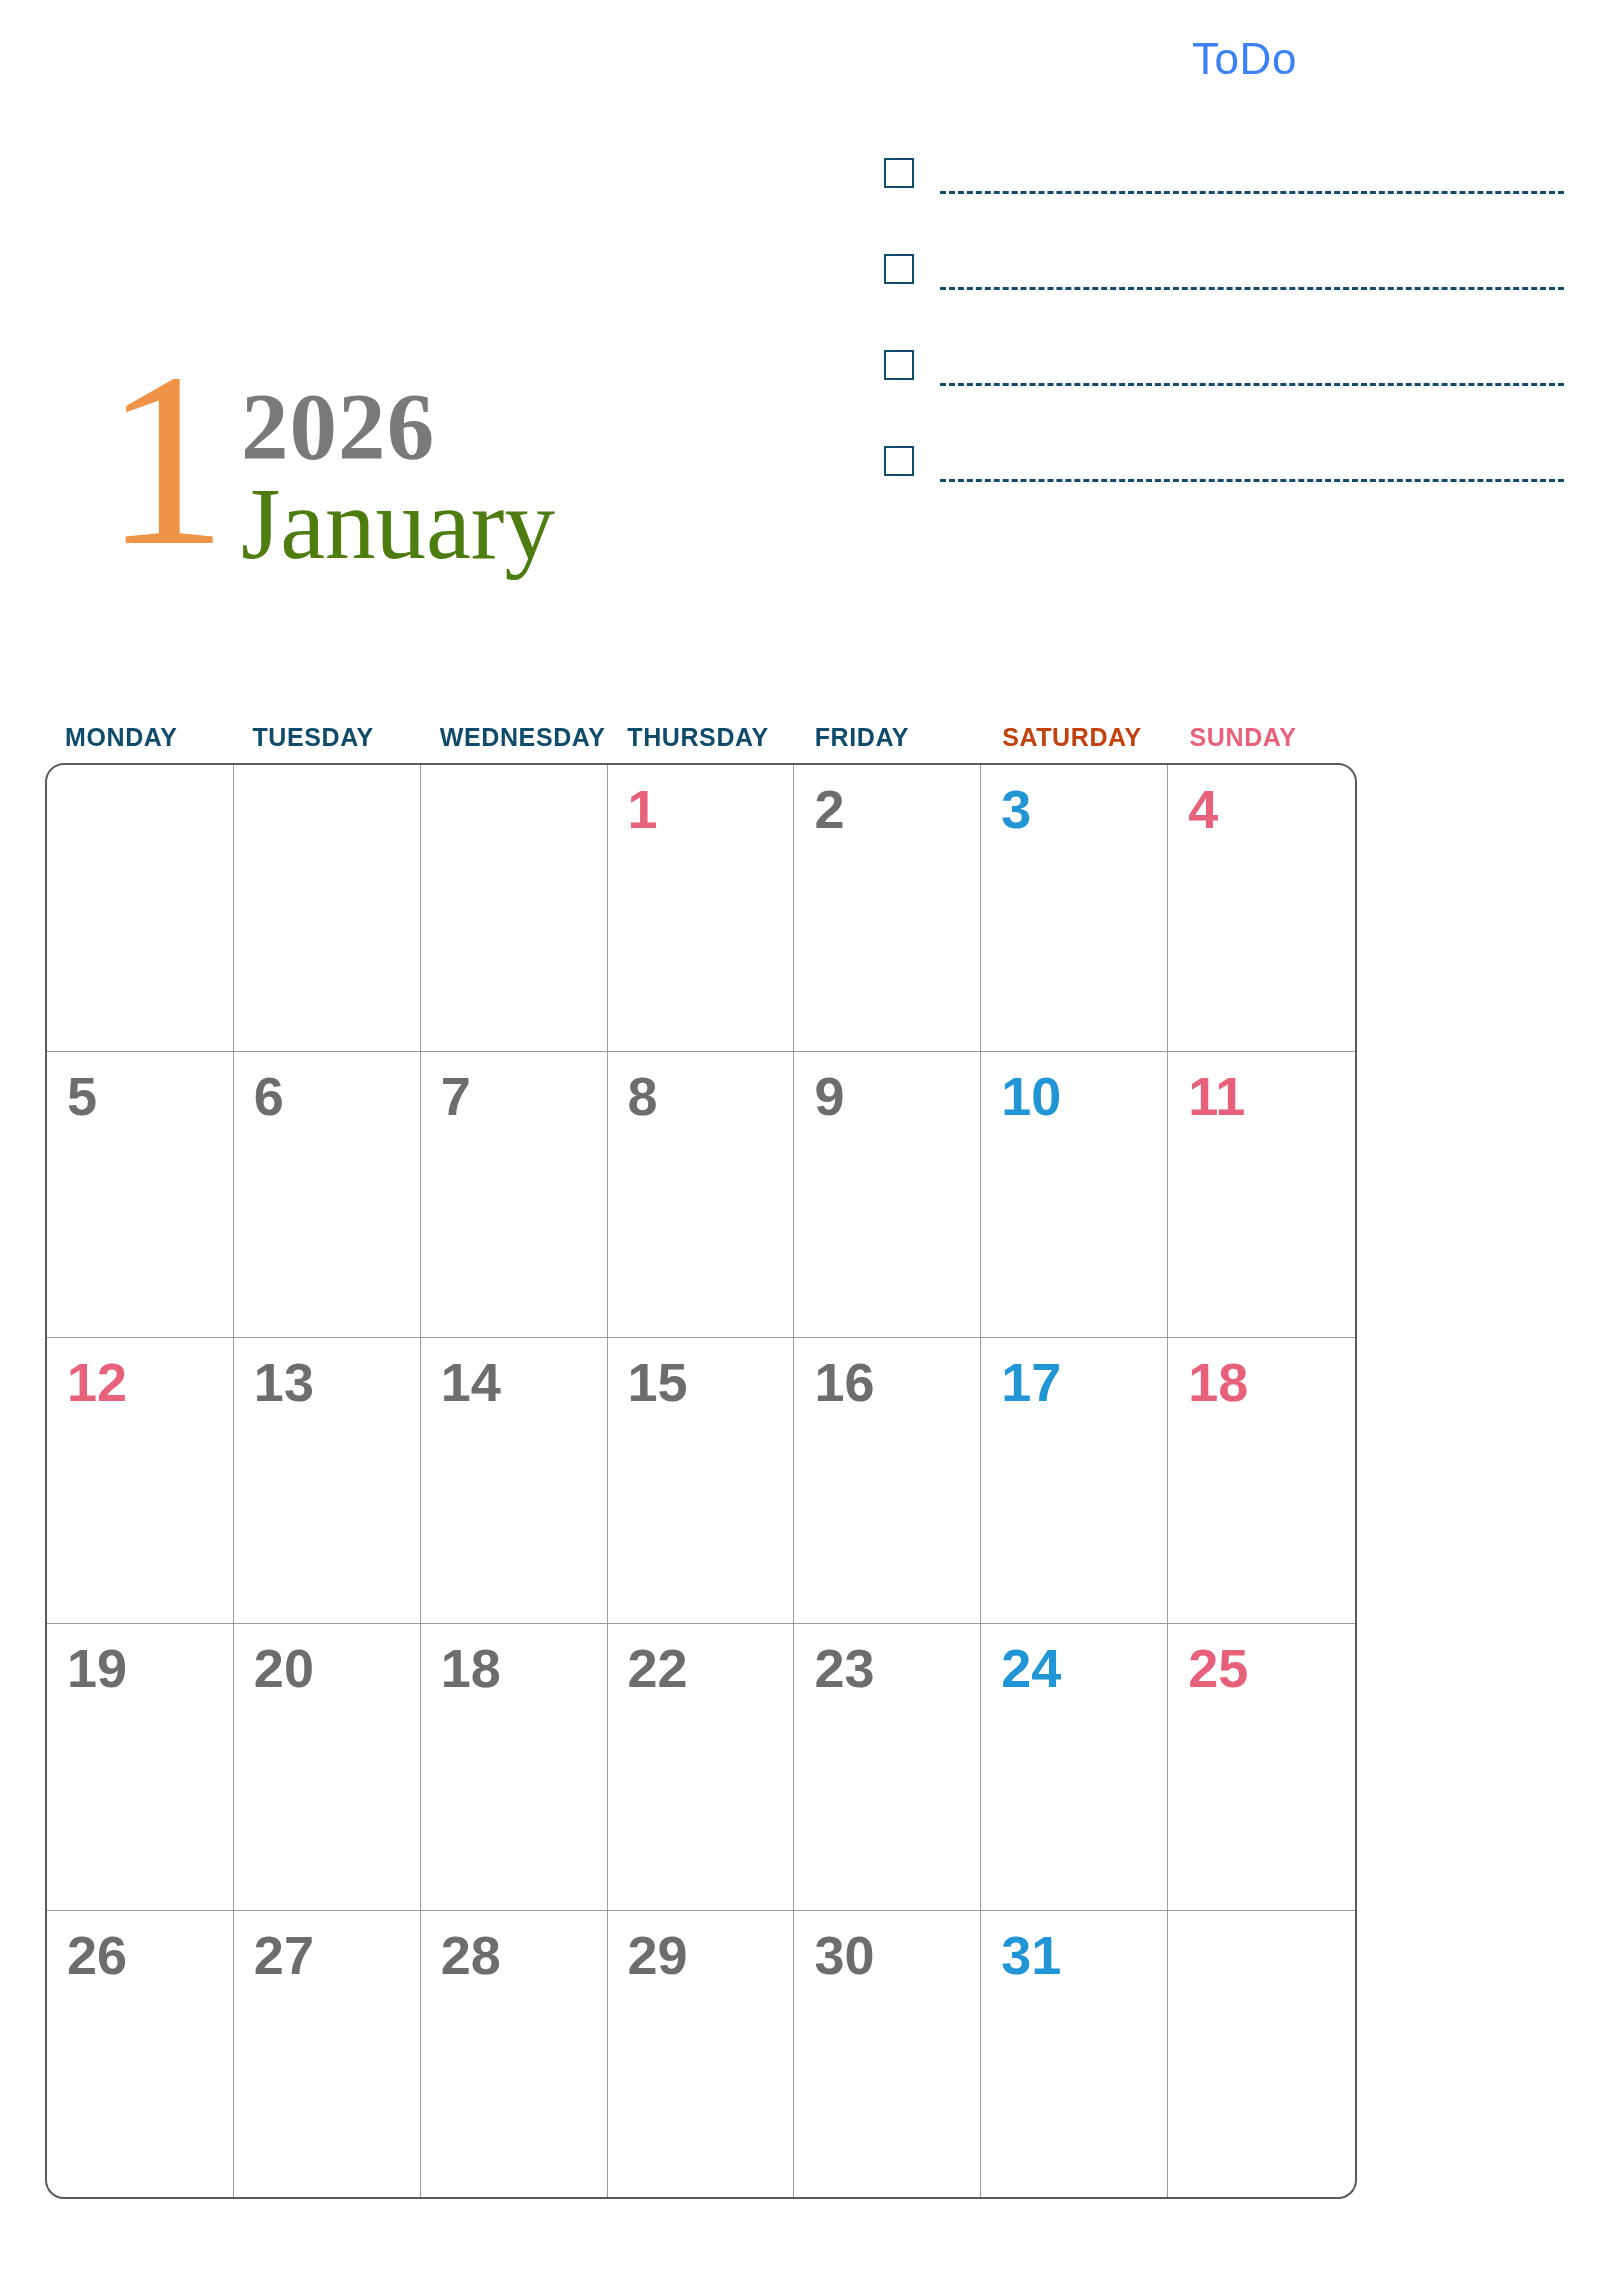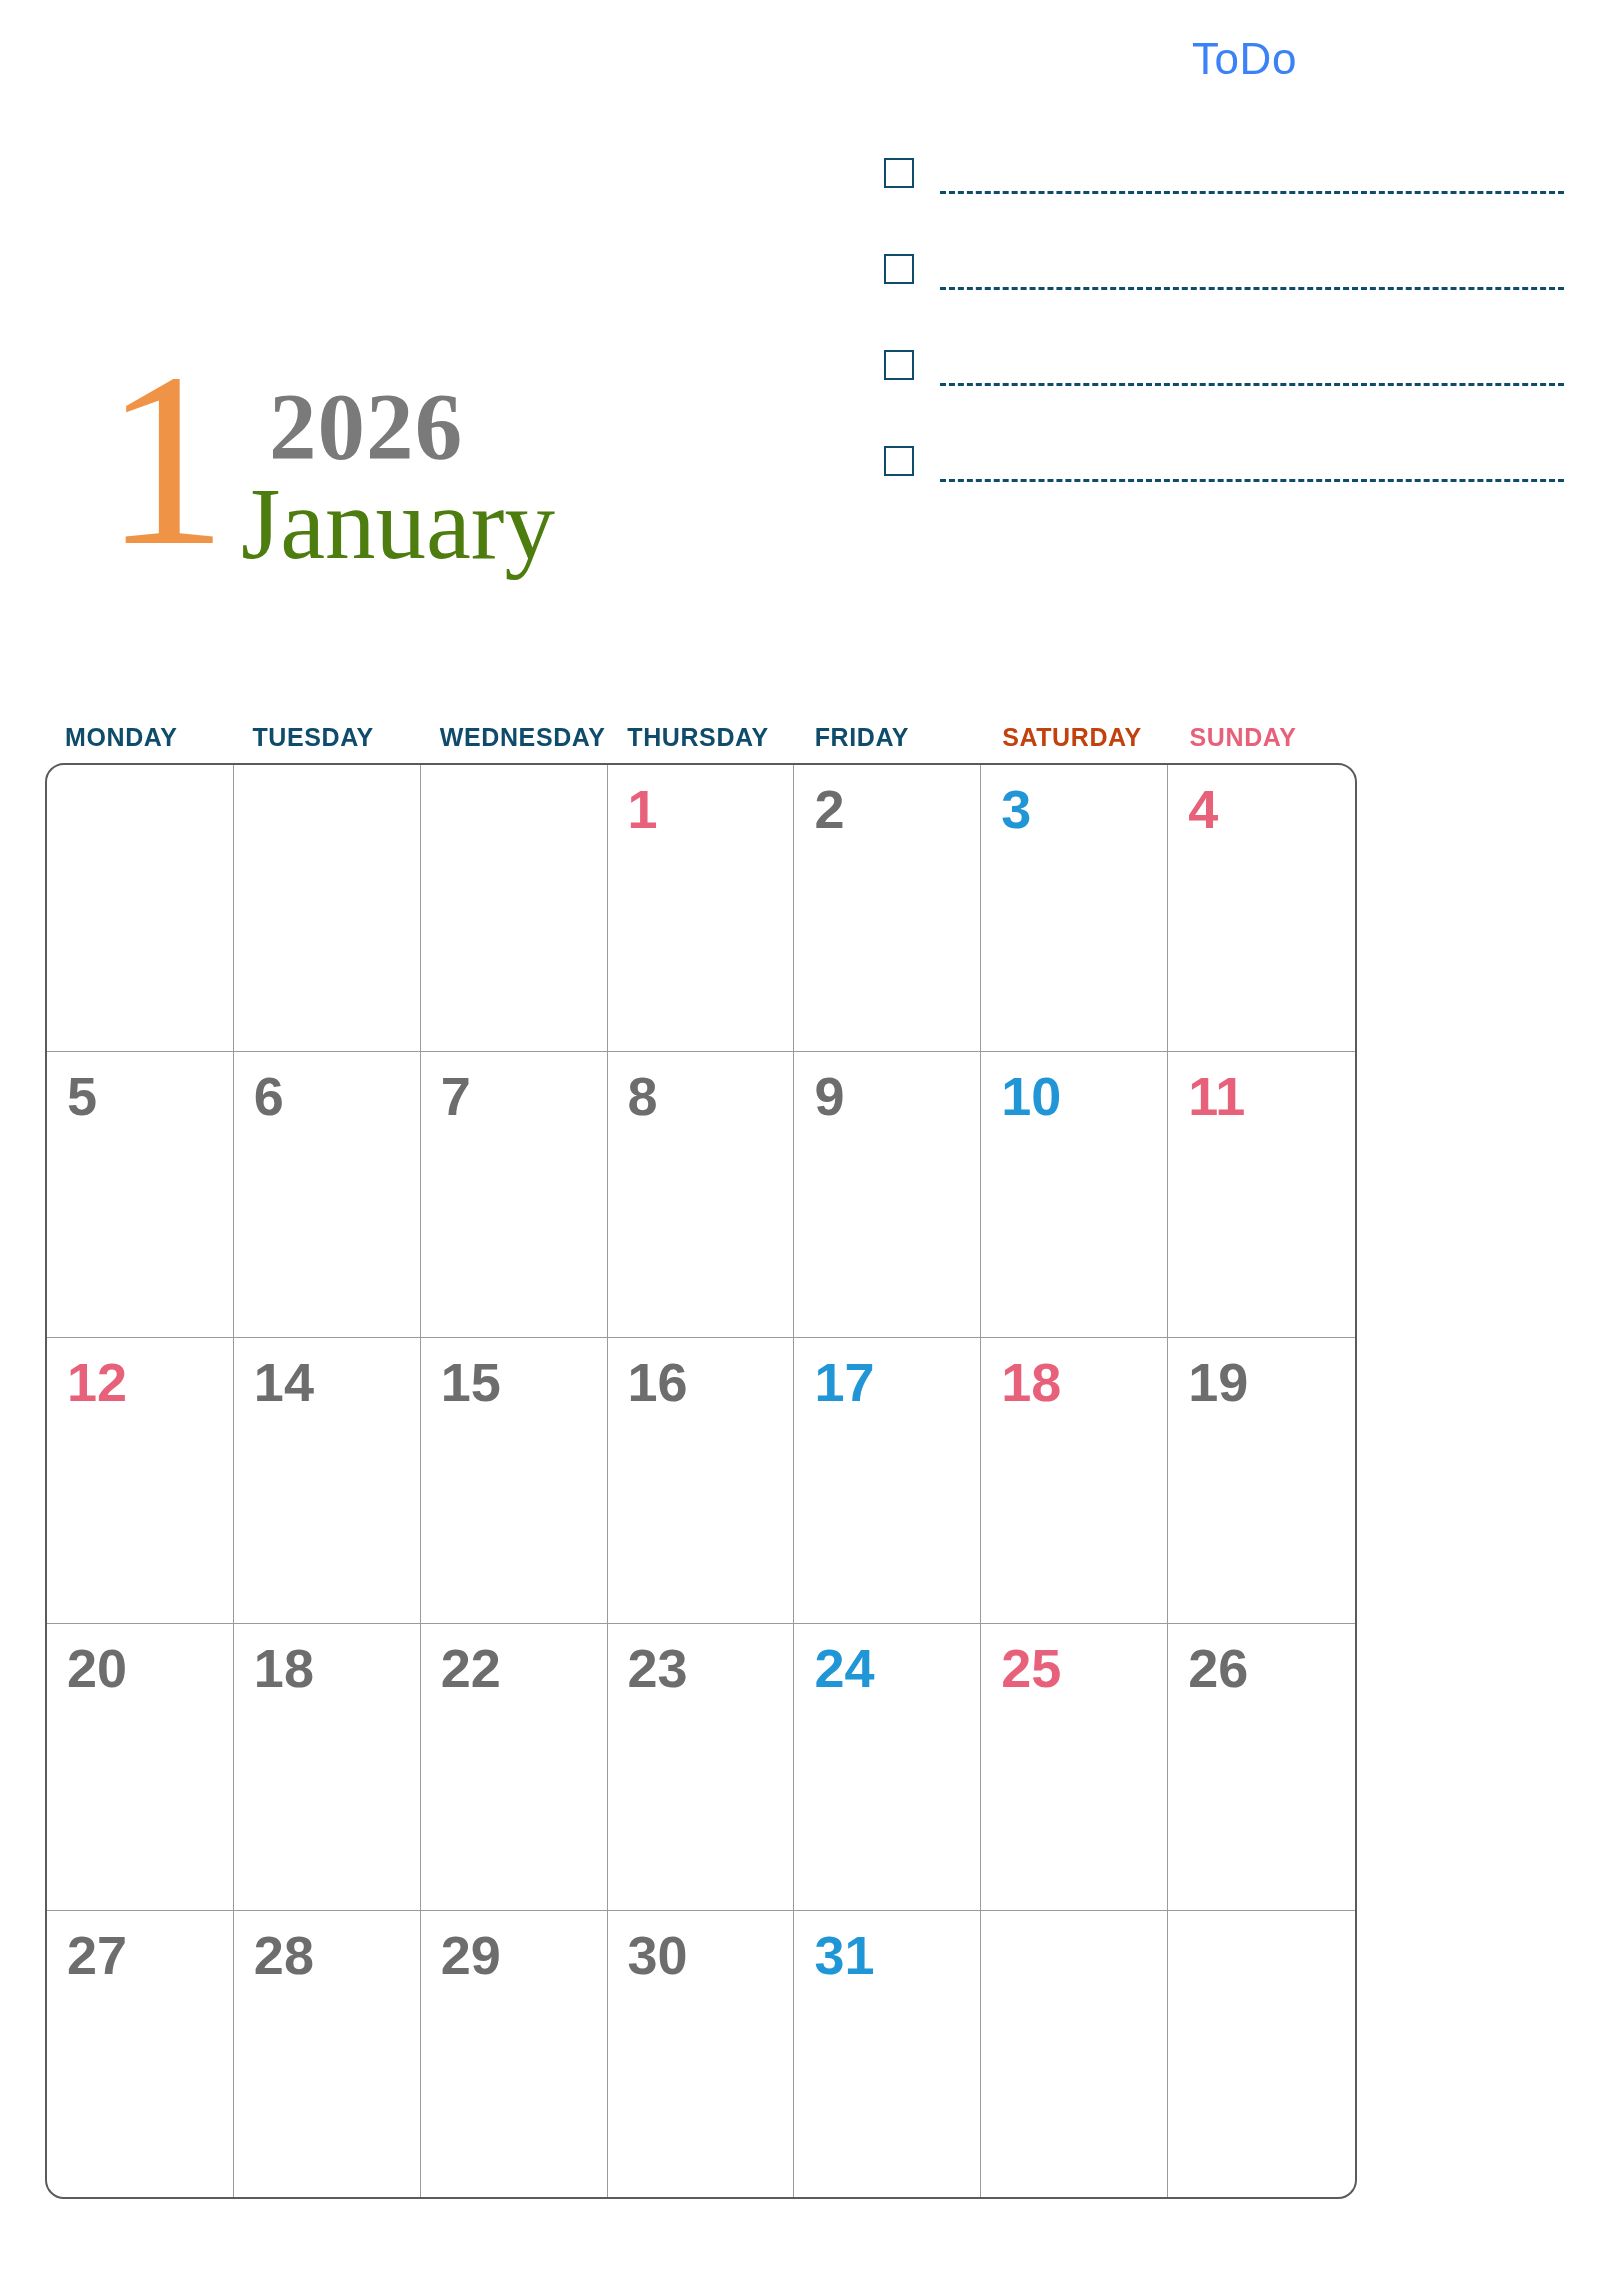--- a/index.html
+++ b/index.html
@@ -76,21 +76,20 @@
     margin-left: 19px;
     margin-top: 21px;
   }
   #year-text {
     font-family: "Liberation Serif", serif;
     font-size: 95px;
     line-height: 1;
     font-weight: bold;
     color: #7a7a7a;
     letter-spacing: 1.1px;
-    margin-left: 28px;
   }
   #month-name {
     font-family: "Liberation Serif", serif;
     font-size: 101px;
     line-height: 1.05;
     font-weight: normal;
     color: #4d7c0f;
     letter-spacing: 0px;
     margin-top: -4.5px;
   }
@@ -226,20 +225,23 @@
       <div class="cell">
         <div class="daynum sat">10</div>
       </div>
       <div class="cell">
         <div class="daynum sun">11</div>
       </div>
       <div class="cell">
         <div class="daynum holiday">12</div>
       </div>
       <div class="cell">
+        <div class="daynum">13</div>
+      </div>
+      <div class="cell">
         <div class="daynum">14</div>
       </div>
       <div class="cell">
         <div class="daynum">15</div>
       </div>
       <div class="cell">
         <div class="daynum">16</div>
       </div>
       <div class="cell">
         <div class="daynum sat">17</div>

